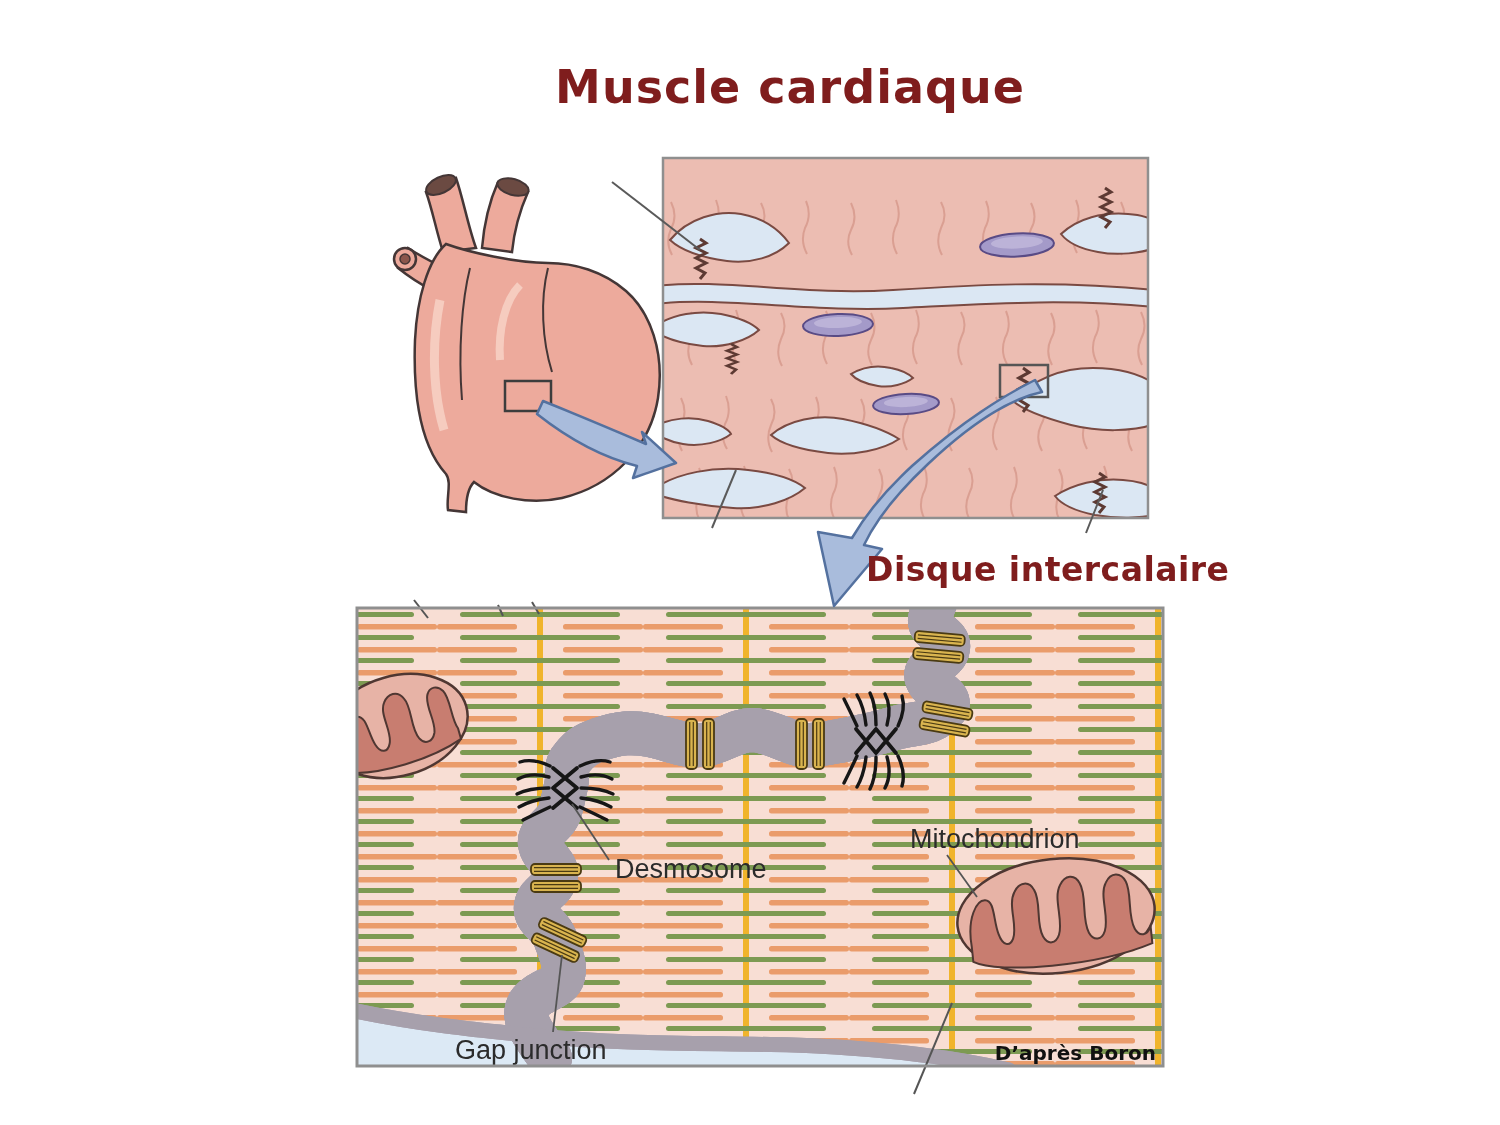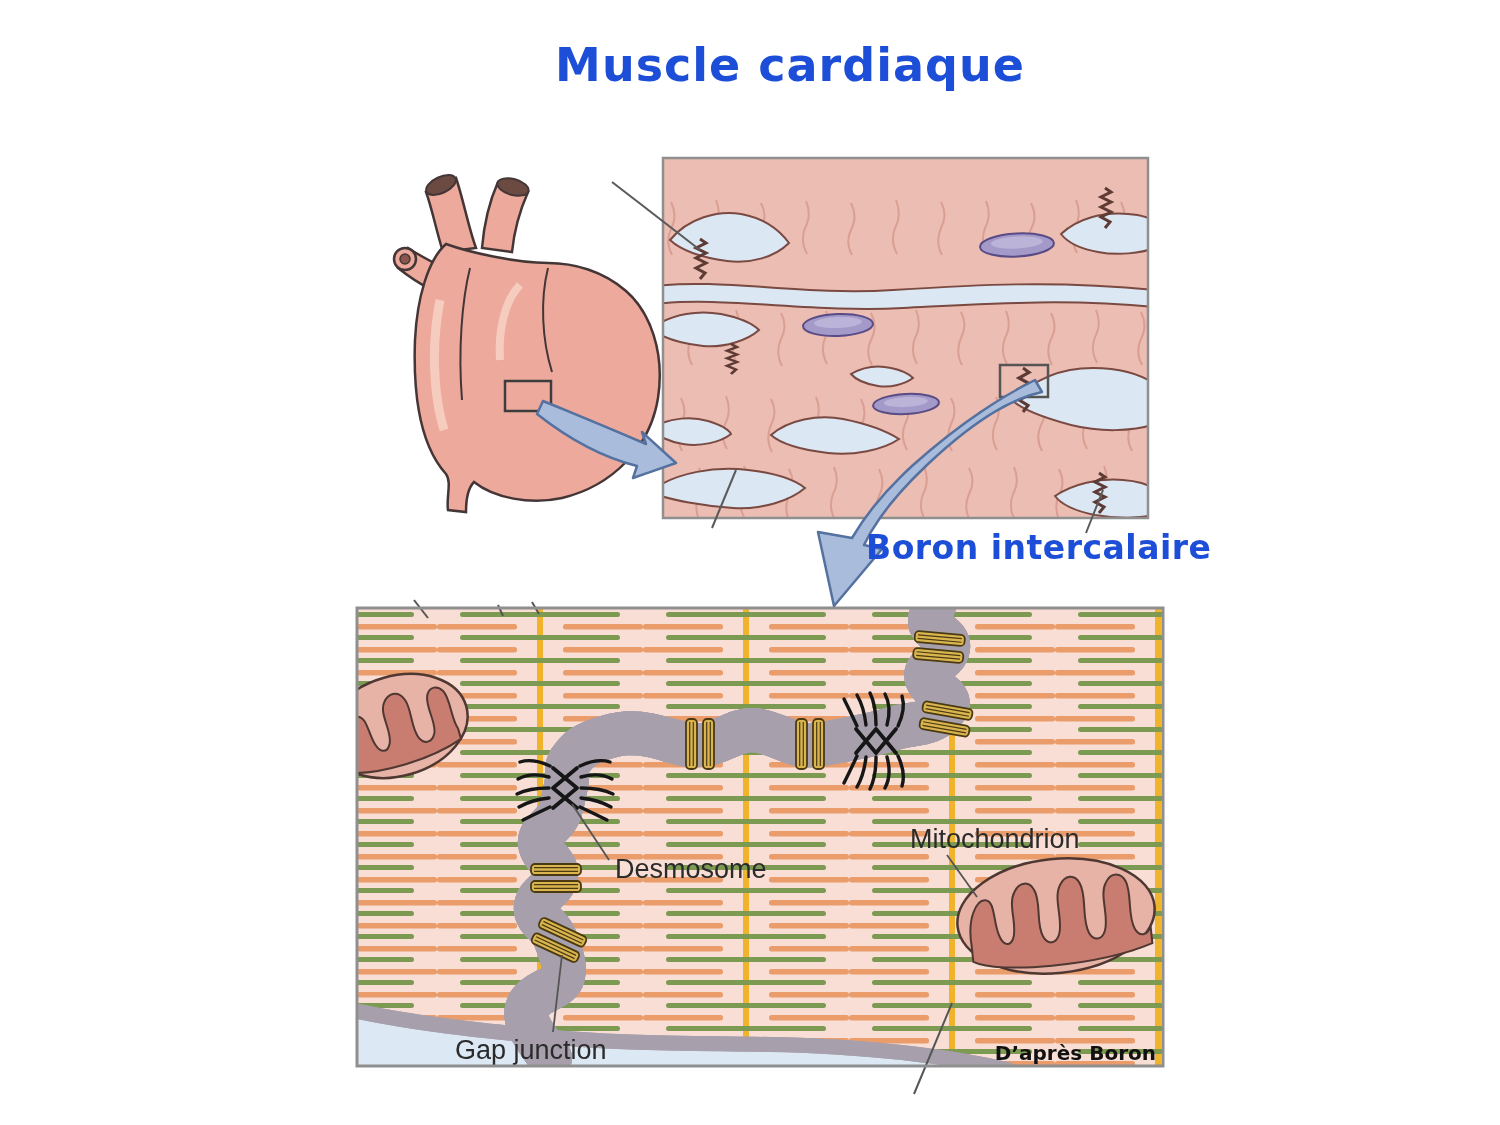--- a/index.html
+++ b/index.html
@@ -1,19 +1,19 @@
 <!DOCTYPE html>
 <html><head>
 <meta charset="utf-8">
 <style>
   html,body{margin:0;padding:0;background:#ffffff;}
   #page{position:relative;width:1500px;height:1125px;background:#ffffff;overflow:hidden;
         font-family:"Liberation Sans",sans-serif;}
   #art{position:absolute;left:0;top:0;}
-  .overlay-label{position:absolute;color:#1d4ed8;font-family:"DejaVu Sans",sans-serif;}
+  .overlay-label{position:absolute;color:#7f1d1d;font-family:"DejaVu Sans",sans-serif;margin-top:22px;}
   #title{left:540px;top:38px;width:500px;text-align:center;font-size:46px;font-weight:bold;letter-spacing:1px;}
   #disque-label{left:866px;top:528px;font-size:33px;font-weight:bold;letter-spacing:0.5px;}
   svg text.panel-label{font-family:"Liberation Sans",sans-serif;font-size:27px;fill:#2b2b2b;}
   svg text.credit{font-family:"DejaVu Sans",sans-serif;font-size:20px;font-weight:bold;fill:#111;}
 </style>
 </head>
 <body>
 
 <div id="page">
 
@@ -203,15 +203,15 @@
       <path d="M520,285 C505,300 498,330 500,360" stroke="#f6cfc3" stroke-width="8" opacity="0.9"></path>
     </g>
     <rect x="505" y="381" width="46" height="30" fill="none" stroke="#3d3d3d" stroke-width="2.5"></rect>
   </g>
 
   <path d="M543,401 C590,420 625,435 646,444 L642,432 L676,463 L633,478 L637,466 C605,458 570,440 537,414 Z" fill="#a9bcdc" stroke="#54719f" stroke-width="2.5" stroke-linejoin="round"></path>
   <path d="M1035,380 C995,400 950,432 912,466 C886,490 866,514 852,538 L818,532 L834,606 L882,549 L864,545 C876,520 896,494 928,464 C962,432 1004,400 1042,392 Z" fill="#a9bcdc" stroke="#54719f" stroke-width="2.5" stroke-linejoin="round"></path>
 </svg>
 
 <div id="title" class="overlay-label">Muscle cardiaque</div>
-<div id="disque-label" class="overlay-label">Boron intercalaire</div>
+<div id="disque-label" class="overlay-label">Disque intercalaire</div>
 
 </div>
 
 </body></html>

